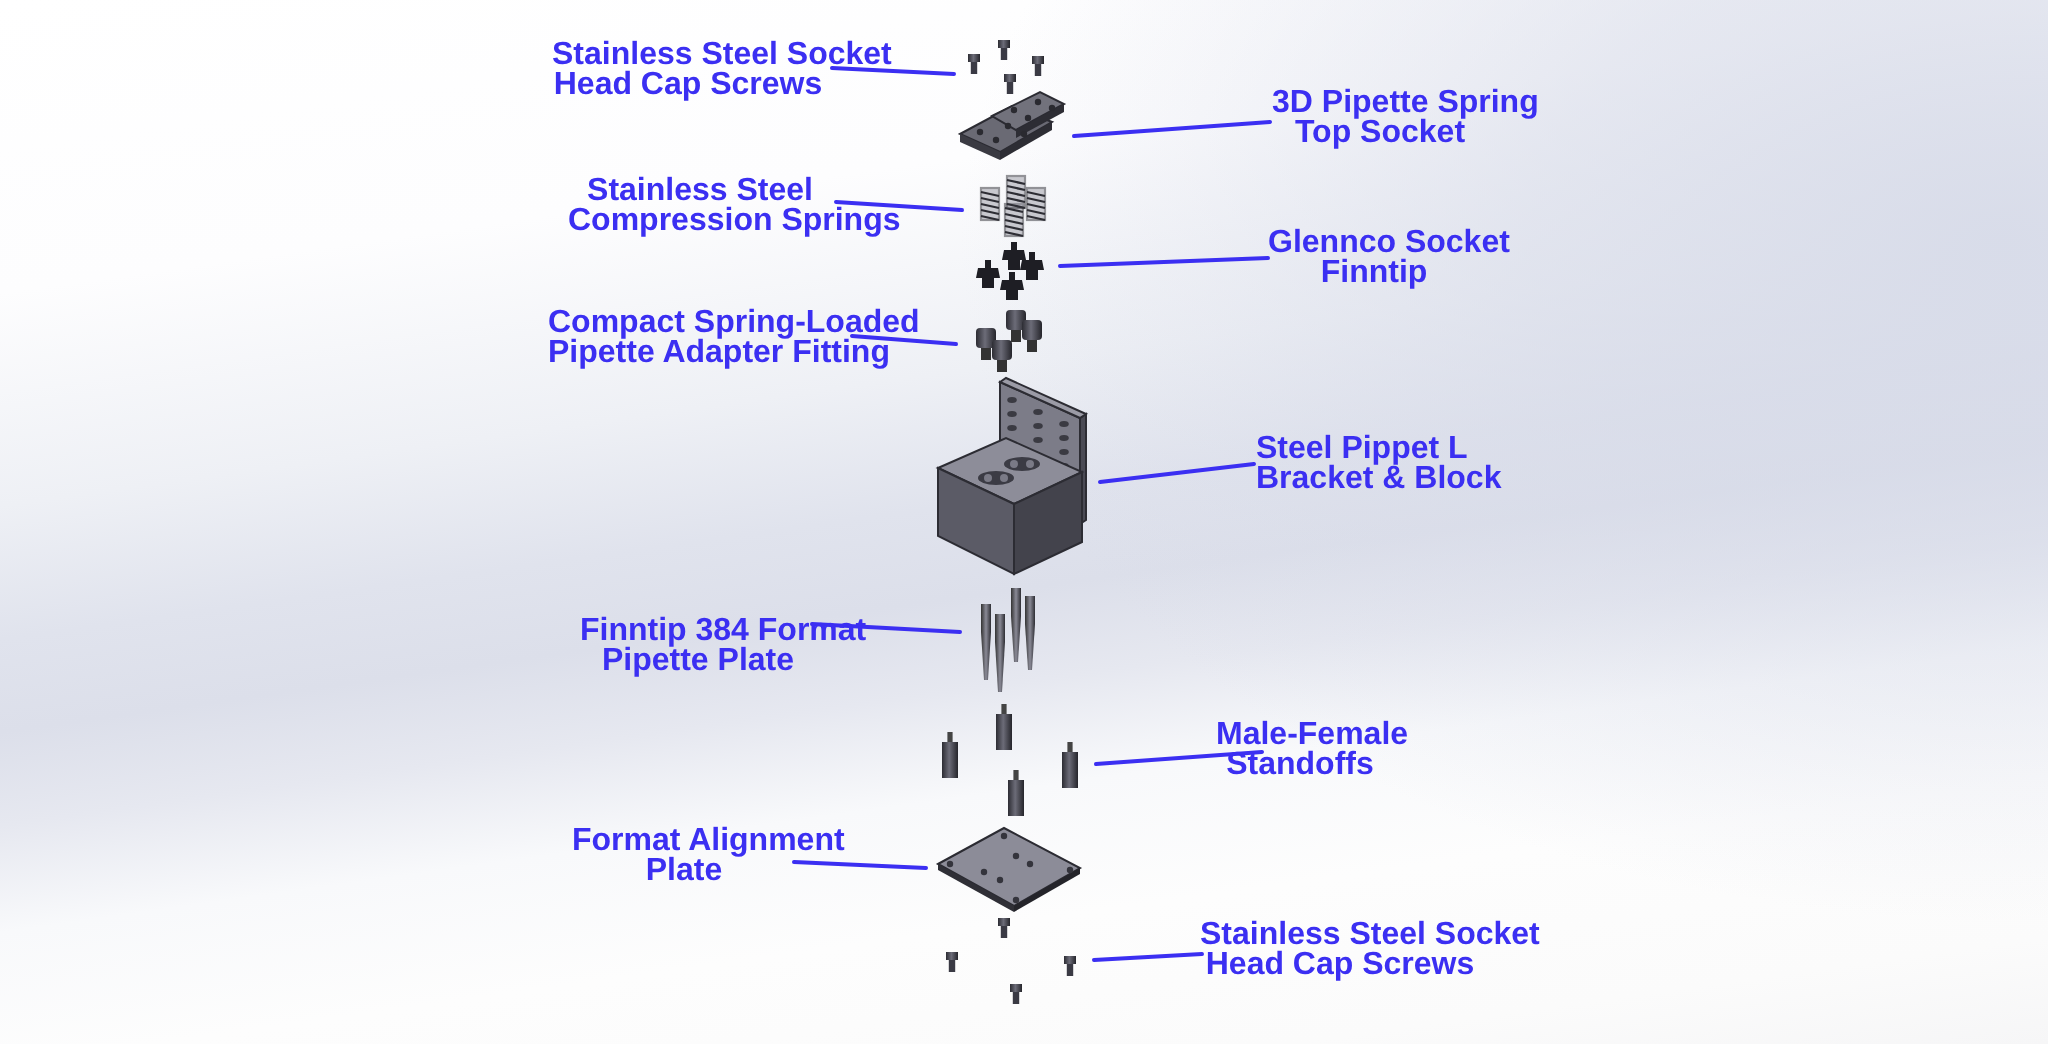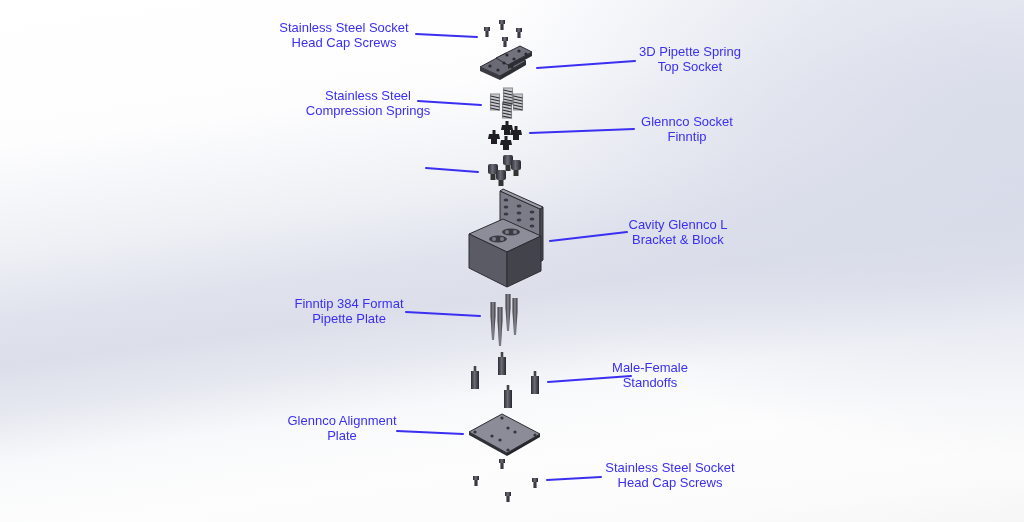--- a/index.html
+++ b/index.html
@@ -11,22 +11,22 @@
         linear-gradient(172deg,
           #ffffff 0%, #fdfdfe 22%, #eef0f5 38%, #e0e3ed 48%, #dcdfea 55%,
           #e6e8f0 62%, #f8f9fb 70%, #fdfdfd 80%, #fbfbfb 92%, #f6f6f7 100%);
     }
     .bg-right {
       position: absolute; left: 0; top: 0; width: 1024px; height: 522px;
       background: radial-gradient(ellipse 520px 340px at 1000px 120px, rgba(214,218,232,0.9) 0%, rgba(214,218,232,0.6) 45%, rgba(214,218,232,0) 100%);
       pointer-events: none;
     }
     .label {
-      position: absolute; text-align: center; font-weight: normal;
-      font-size: 13px; line-height: 15px; color: #3b2ff2; white-space: nowrap;
+      position: absolute; text-align: center; font-weight: bold;
+      font-size: 16px; line-height: 15px; color: #3b2ff2; white-space: nowrap;
     }
     .label span { display: block; }
     svg.overlay { position: absolute; left: 0; top: 0; }
   </style>
 </head>
 <body>
 
 <div class="bg-right"></div>
 
 <svg class="overlay" width="1024" height="522">
@@ -265,42 +265,44 @@
 </svg>
 
 <div class="label" style="left:276px; top:20px; width:136px;">
   <span>Stainless Steel Socket</span>
   <span>Head Cap Screws</span>
 </div>
 <div class="label" style="left:636px; top:44px; width:108px;">
   <span>3D Pipette Spring</span>
   <span>Top Socket</span>
 </div>
-<div class="label" style="left:284px; top:88px; width:132px;margin-left:18px;">
+<div class="label" style="left:284px; top:88px; width:132px;">
   <span>Stainless Steel</span>
   <span>Compression Springs</span>
 </div>
 <div class="label" style="left:634px; top:114px; width:106px;">
   <span>Glennco Socket</span>
   <span>Finntip</span>
 </div>
 <div class="label" style="left:274px; top:154px; width:150px;">
+  <span>Compact Spring-Loaded</span>
+  <span>Pipette Adapter Fitting</span>
 </div>
 <div class="label" style="left:628px; top:217px; width:100px;">
-  <span>Cavity Glennco L</span>
+  <span>Steel Pippet L</span>
   <span>Bracket &amp; Block</span>
 </div>
-<div class="label" style="left:290px; top:296px; width:118px;">
+<div class="label" style="left:290px; top:308px; width:118px;">
   <span>Finntip 384 Format</span>
   <span>Pipette Plate</span>
 </div>
 <div class="label" style="left:608px; top:360px; width:84px;">
   <span>Male-Female</span>
   <span>Standoffs</span>
 </div>
 <div class="label" style="left:286px; top:413px; width:112px;">
-  <span>Glennco Alignment</span>
+  <span>Format Alignment</span>
   <span>Plate</span>
 </div>
 <div class="label" style="left:600px; top:460px; width:140px;">
   <span>Stainless Steel Socket</span>
   <span>Head Cap Screws</span>
 </div>
 
 </body></html>

